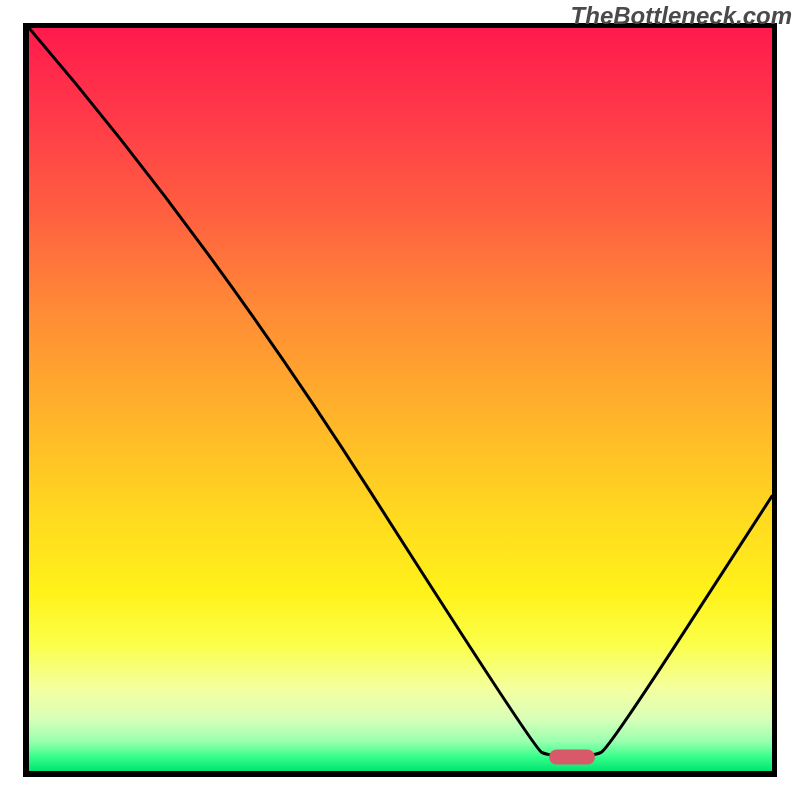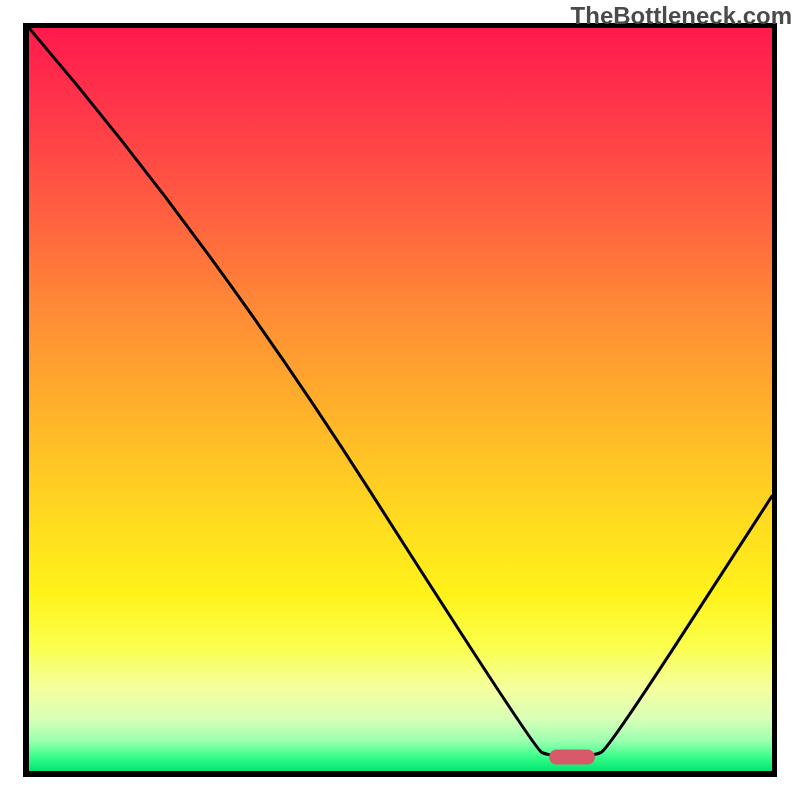--- a/index.html
+++ b/index.html
@@ -1,20 +1,21 @@
 <!DOCTYPE html>
 <html><head>
 <meta charset="utf-8">
 <style>
   * { margin: 0; padding: 0; box-sizing: border-box; }
   html, body { width: 800px; height: 800px; overflow: hidden; background: #fff; }
   .chart-container {
     position: relative;
     width: 800px;
     height: 800px;
+    font-style: italic;
   }
   .watermark {
     position: absolute;
     top: 2px;
     right: 8px;
     font-family: Arial, Helvetica, sans-serif;
     font-size: 24px;
     font-weight: bold;
     color: #4a4a4a;
     z-index: 10;

